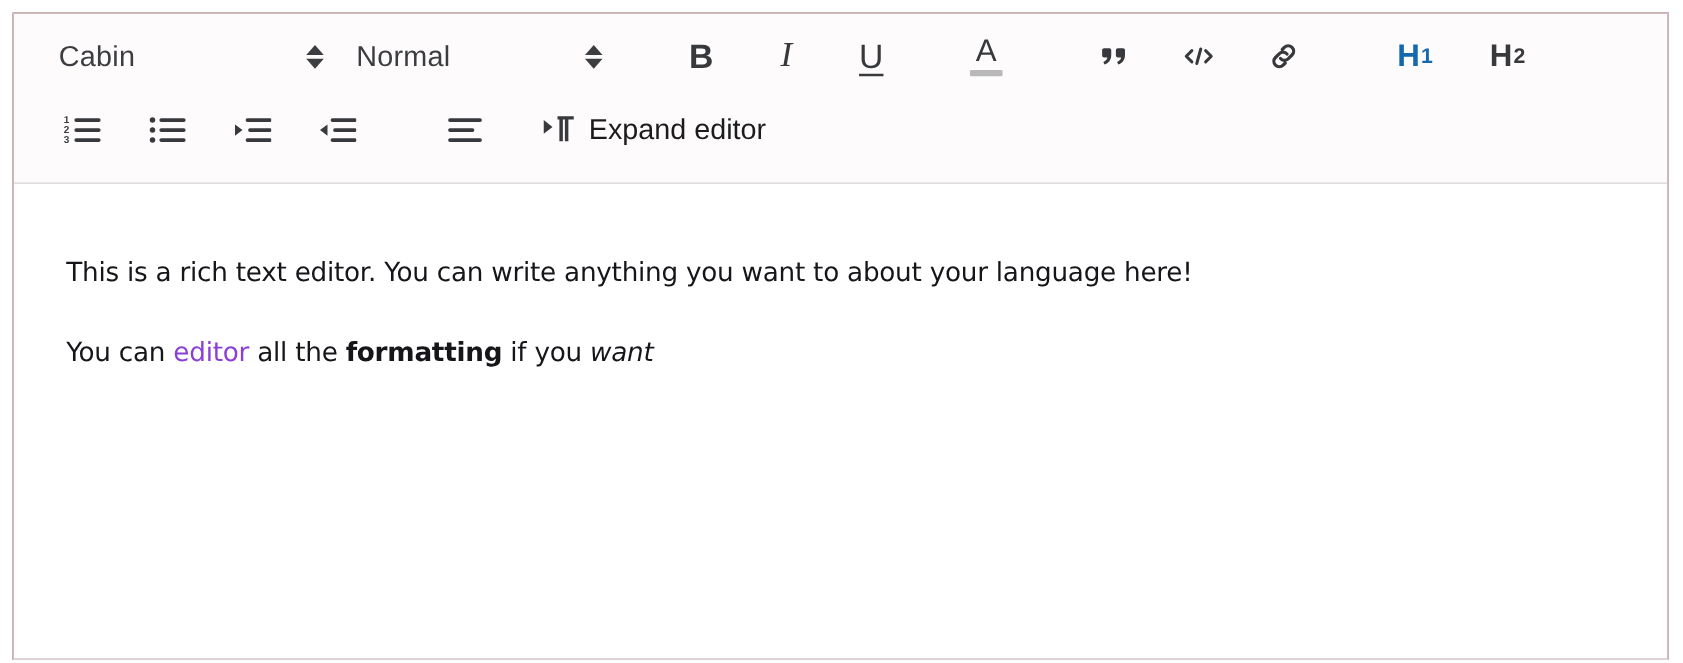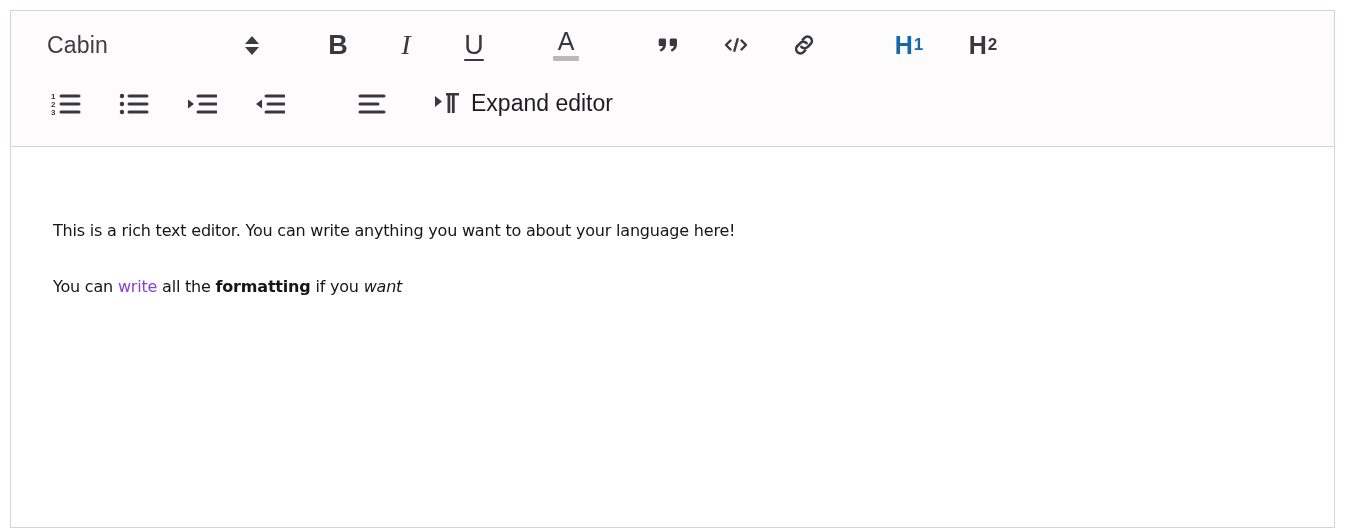--- a/index.html
+++ b/index.html
@@ -183,24 +183,24 @@
   #caret {
     display: inline-block;
     width: 2px;
     height: 62px;
     background: #111114;
     margin-left: 3px;
   }
 
   .doc-p {
     font-family: "DejaVu Sans", sans-serif;
-    font-size: 16px;
+    font-size: 21px;
     color: #16161a;
     line-height: 1.5;
-    margin: 16px 0 32px 2px;
+    margin: 0 0 32px 2px;
     letter-spacing: -0.2px;
   }
   .seg-colored { color: #8c3fd4; }
   .seg-bold { font-weight: bold; }
   .seg-italic { font-style: italic; text-align: center; }
 </style>
 </head>
 <body>
 
 <div id="editor-root">
@@ -210,20 +210,27 @@
     <div class="tb-row row1">
 
       <div class="tb-select" id="font-select">
         <span class="sel-label">Cabin</span>
         <span class="sel-chevrons">
           <span class="chev-up"></span>
             <span class="chev-dn"></span>
         </span>
       </div>
 
+      <div class="tb-select" id="format-select">
+        <span class="sel-label">Normal</span>
+        <span class="sel-chevrons">
+          <span class="chev-up"></span>
+            <span class="chev-dn"></span>
+        </span>
+      </div>
 
       <span class="sp-56"></span>
 
       <button class="tb-btn letter-btn letter-b">B</button>
       <span class="sp-22"></span>
       <button class="tb-btn letter-btn letter-i">I</button>
       <span class="sp-22"></span>
       <button class="tb-btn letter-btn letter-u">U</button>
 
       <span class="sp-46"></span>
@@ -357,18 +364,18 @@
   </div>
 
   <div id="doc-body">
 
 
     <p class="doc-p">
       <span>This is a rich text editor. You can write anything you want to about your language here!</span>
     </p>
 
     <p class="doc-p">
-      <span>You can </span><span class="seg-colored" style="color: rgb(140, 63, 212);">write</span><span> all the </span><span class="seg-bold">formatting</span><span> if you </span><span class="seg-italic">want</span>
+      <span>You can </span><span class="seg-colored" style="color: rgb(140, 63, 212);">editor</span><span> all the </span><span class="seg-bold">formatting</span><span> if you </span><span class="seg-italic">want</span>
     </p>
 
   </div>
 
 </div>
 
 </body></html>

